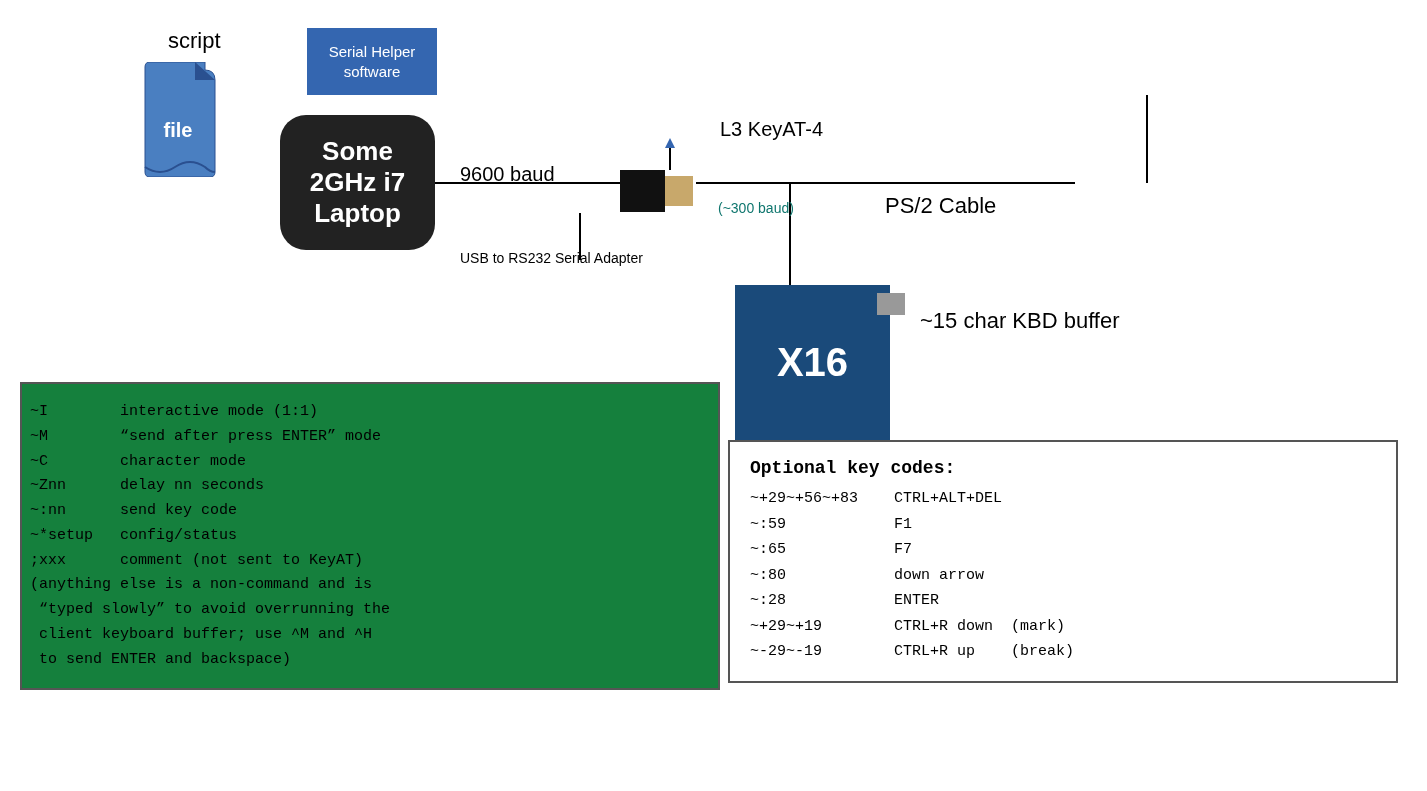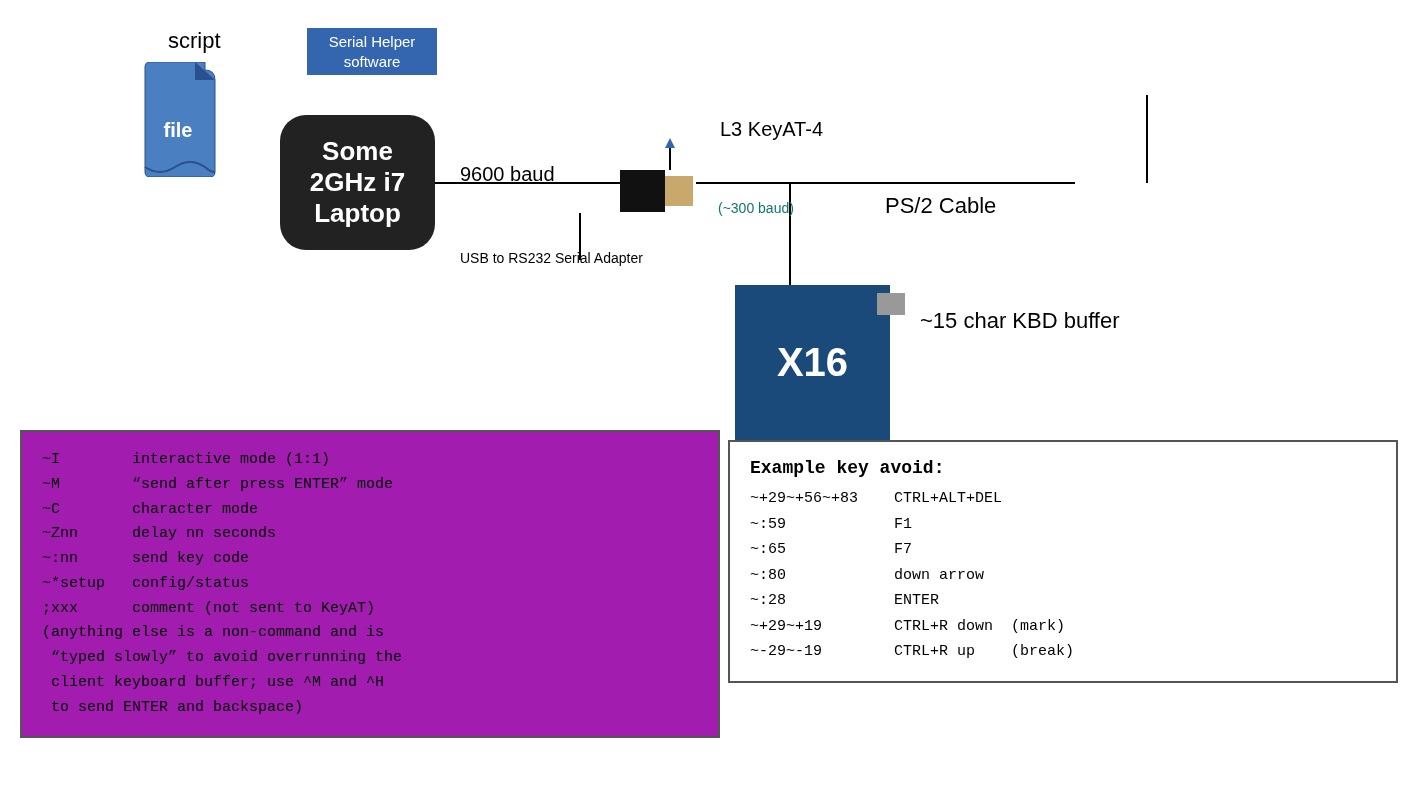--- a/index.html
+++ b/index.html
@@ -39,21 +39,21 @@
 
     
     .serial-helper-box {
       position: absolute;
       top: 28px; left: 307px;
       width: 130px;
       background: #3466b0;
       color: #fff;
       font-size: 15px;
       text-align: center;
-      padding: 4px 4px;
+      padding: 14px 4px;
       line-height: 1.3;
     }
 
     
     .baud-label {
       position: absolute;
       top: 163px; left: 460px;
       font-size: 20px;
       color: #000;
     }
@@ -174,23 +174,22 @@
       height: 791px;
       pointer-events: none;
     }
 
     
     .cmd-box {
       position: absolute;
       top: 382px; left: 20px;
       width: 700px;
       border: 2px solid #555;
-      padding: 16px 20px;
-      background: #a21caf;
-      margin-top: 48px;
+      padding: 16px 8px;
+      background: #15803d;
     }
 
     .cmd-box pre {
       font-family: 'Courier New', Courier, monospace;
       font-size: 15px;
       line-height: 1.65;
       color: #000;
       white-space: pre;
     }
 
@@ -311,21 +310,21 @@
 ~*setup   config/status
 ;xxx      comment (not sent to KeyAT)
 (anything else is a non-command and is
  “typed slowly” to avoid overrunning the
  client keyboard buffer; use ^M and ^H
  to send ENTER and backspace)</pre>
   </div>
 
   <div class="keycodes-box">
     <div class="keycodes-title">
-      <span>Example key avoid:</span>
+      <span>Optional key codes:</span>
     </div>
     <pre>~+29~+56~+83    CTRL+ALT+DEL
 ~:59            F1
 ~:65            F7
 ~:80            down arrow
 ~:28            ENTER
 ~+29~+19        CTRL+R down  (mark)
 ~-29~-19        CTRL+R up    (break)</pre>
   </div>
 

